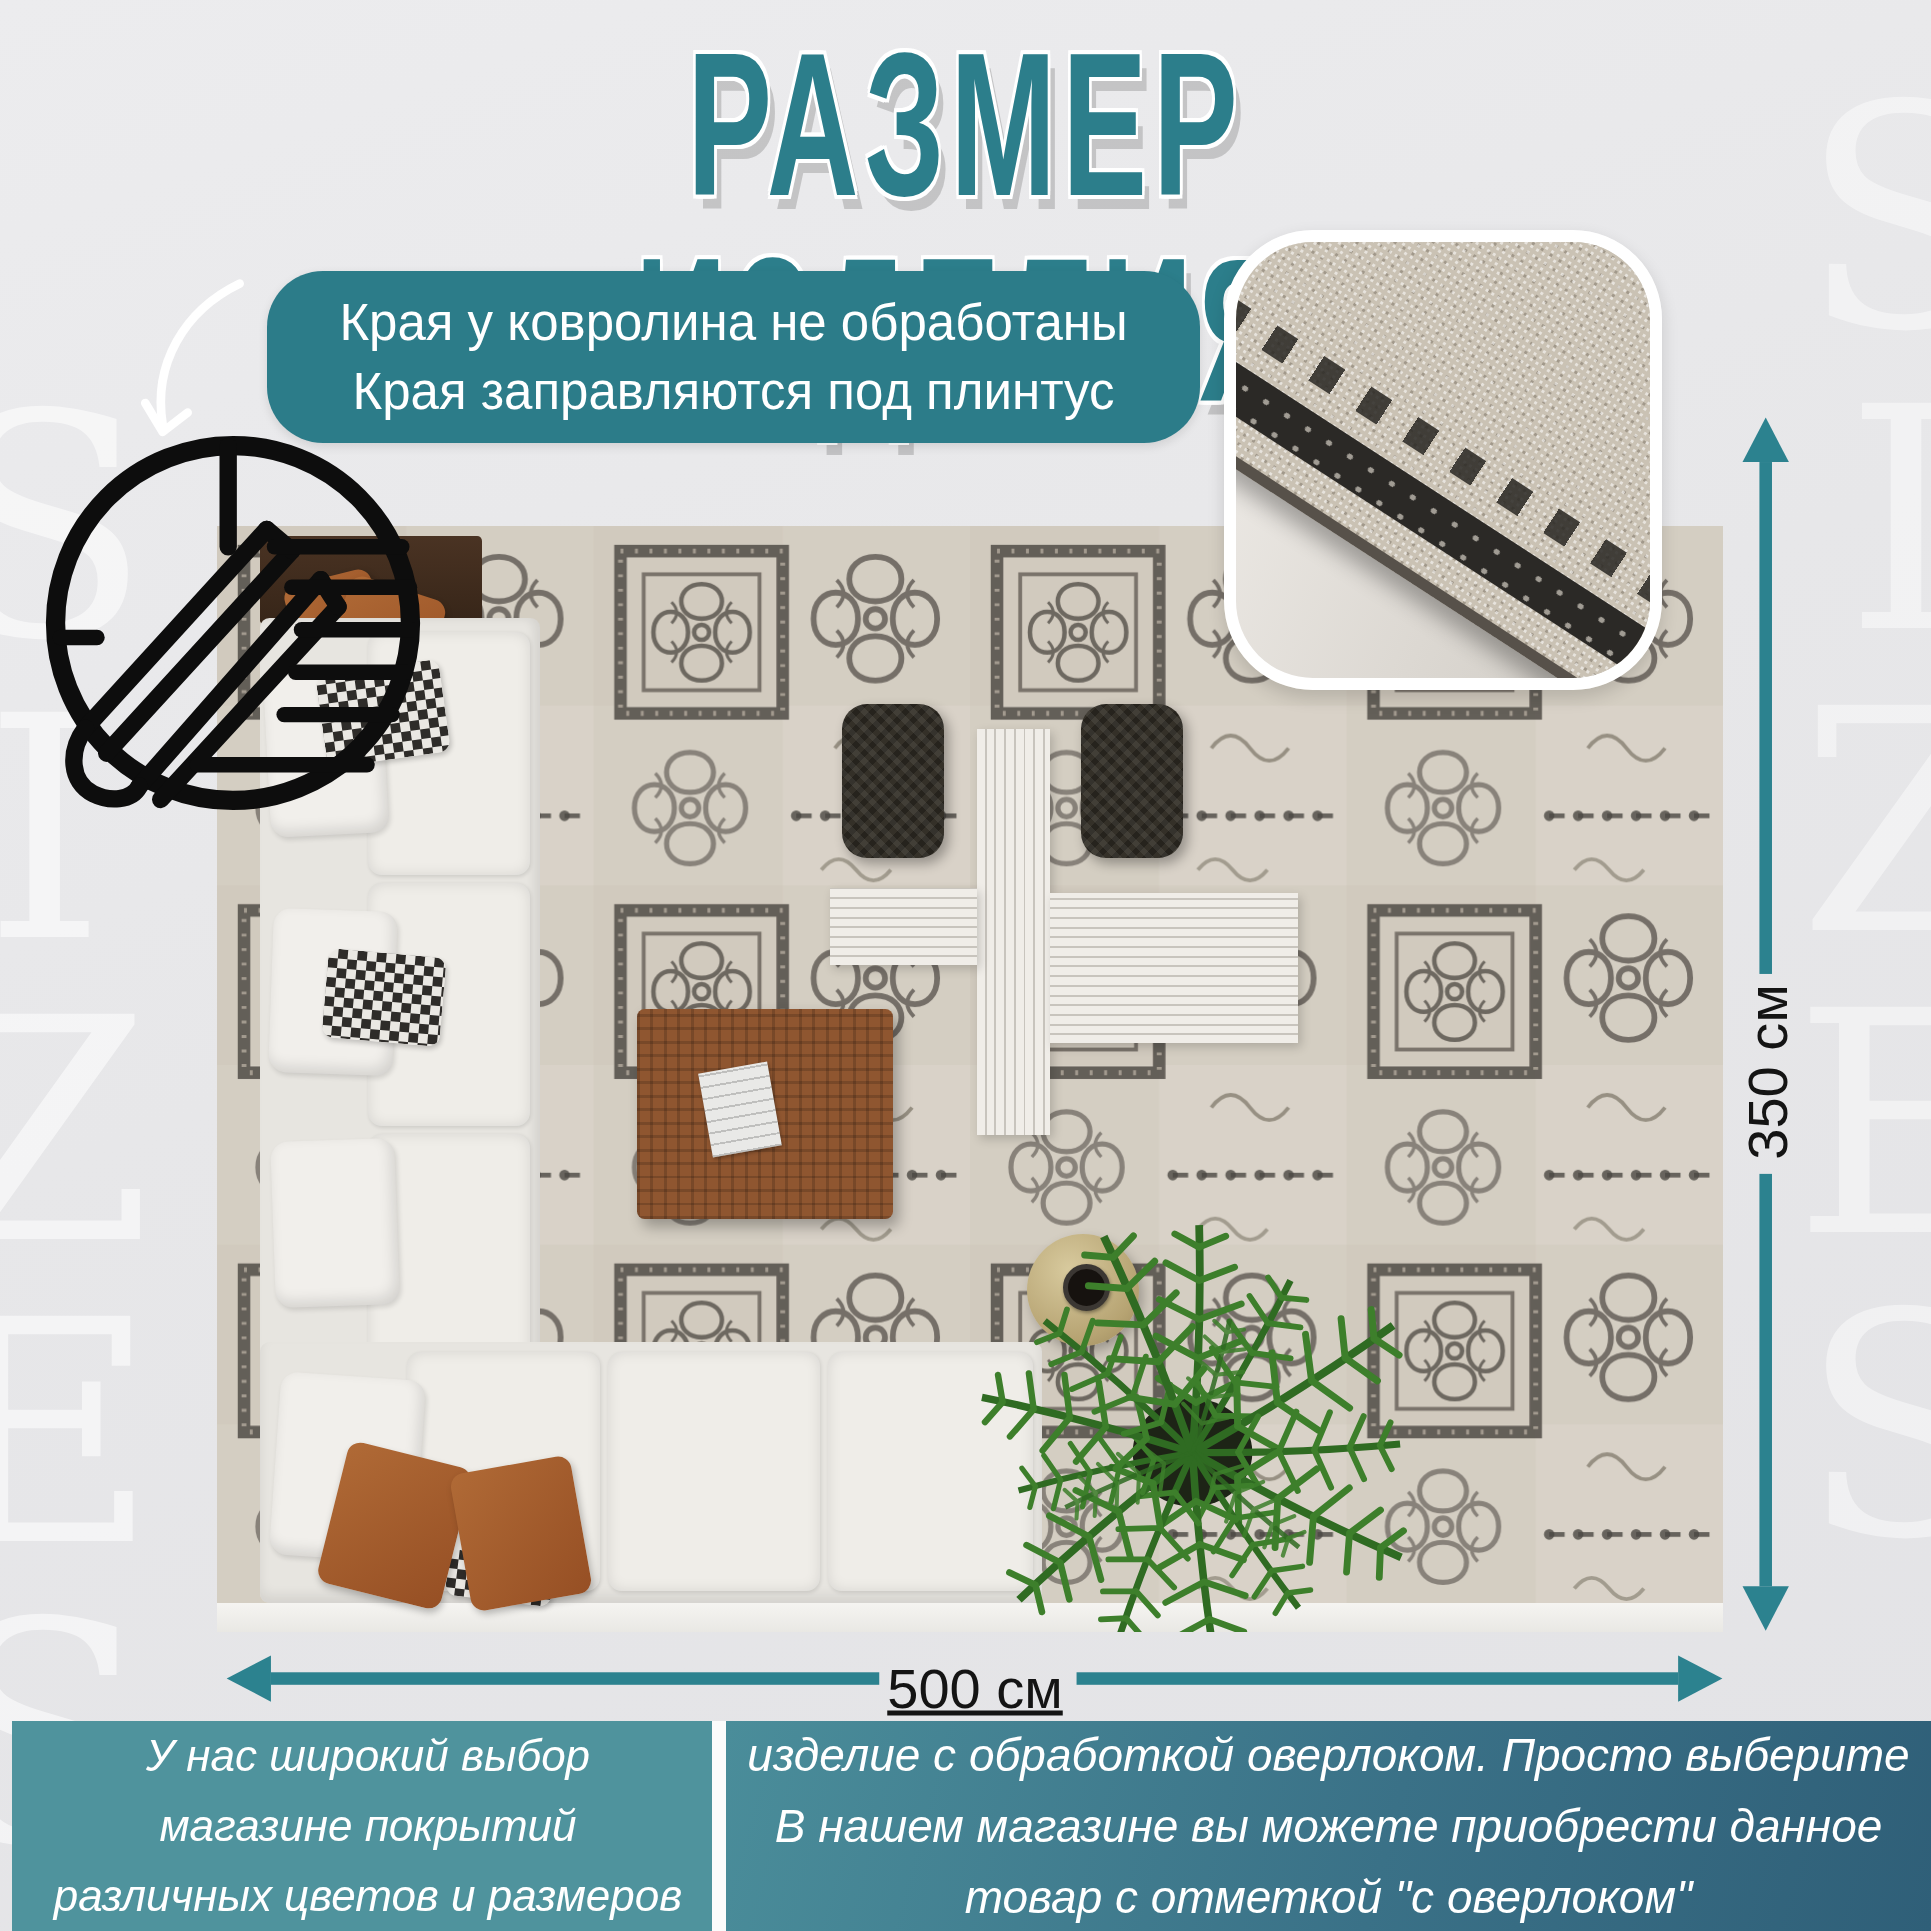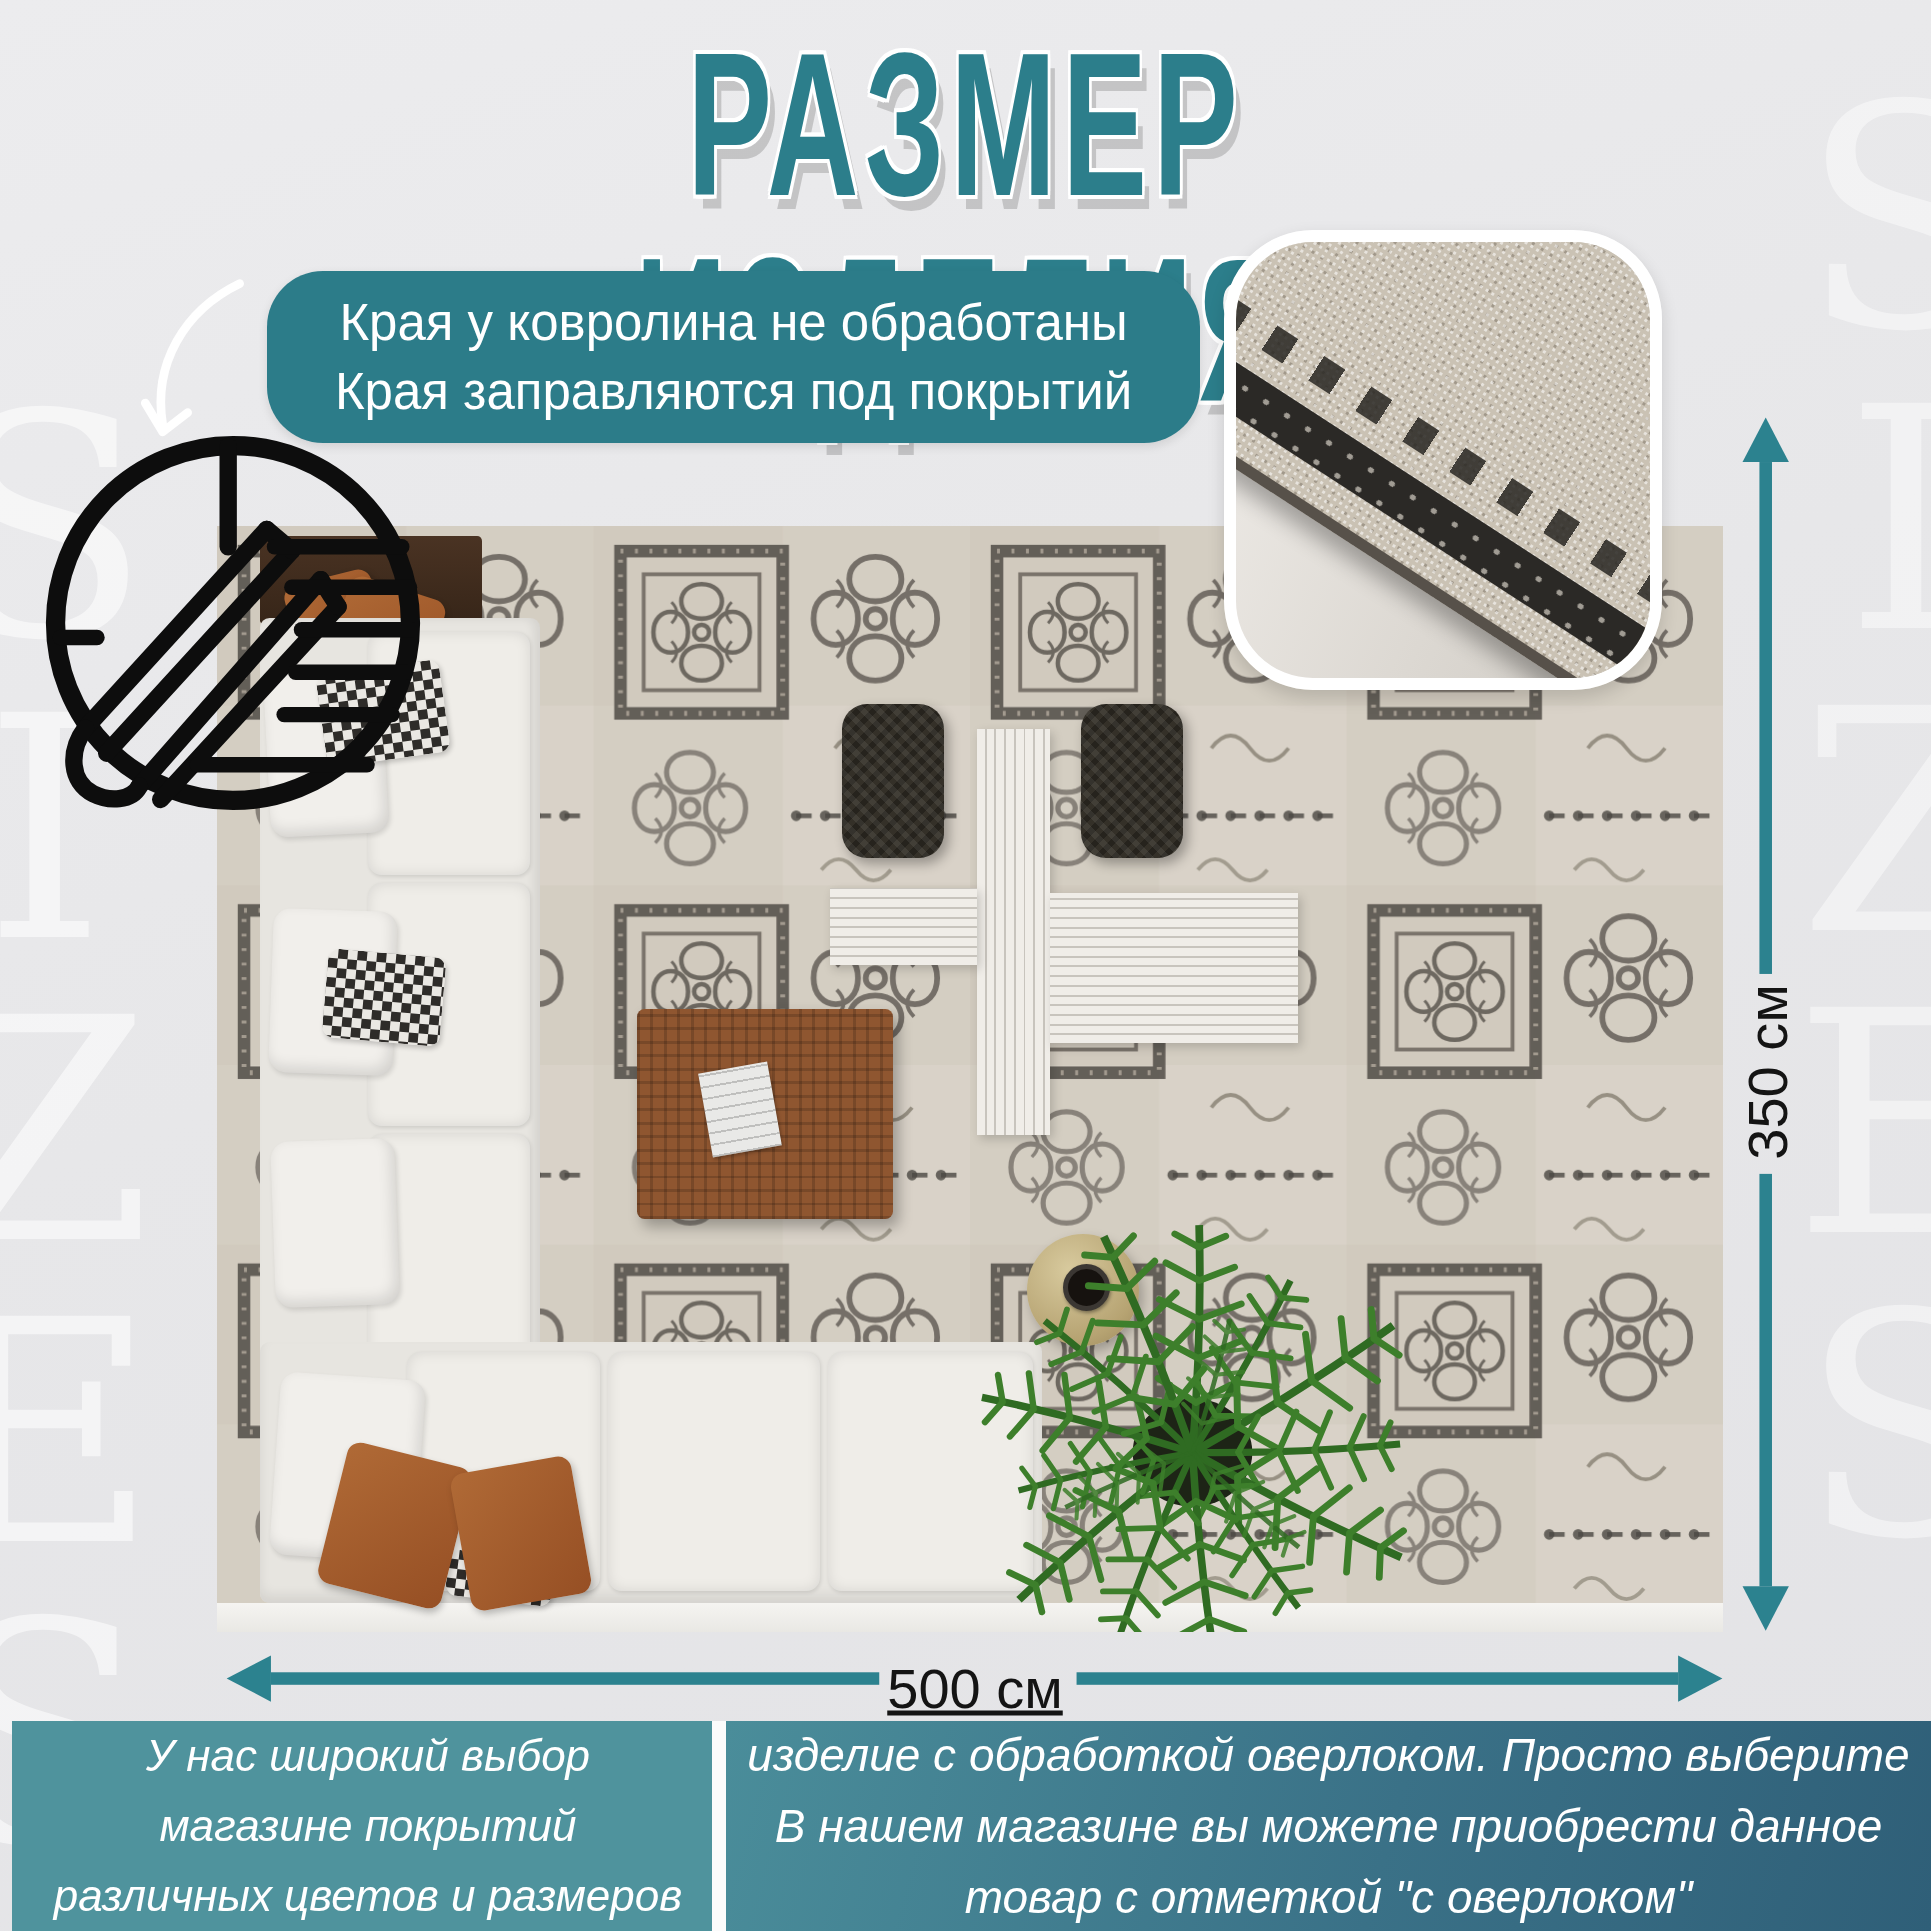--- a/index.html
+++ b/index.html
@@ -124,21 +124,21 @@
 
   <div class="wm left">SIZES</div>
   <div class="wm right">SIZES</div>
 
   <div class="abs title">
     <span>РАЗМЕР ИЗДЕЛИЯ</span>
   </div>
 
   <div class="abs bubble">
     <div>Края у ковролина не обработаны</div>
-    <div>Края заправляются под покрытий</div>
+    <div>Края заправляются под плинтус</div>
   </div>
 
   <svg class="abs curve-arrow" width="135" height="183" viewBox="0 0 140 190">
     <path d="M120,12 C62,40 30,96 40,158" stroke="#ffffff" stroke-width="9" fill="none" stroke-linecap="round"></path>
     <path d="M40,166 L22,136 M40,166 L66,146" stroke="#ffffff" stroke-width="9" fill="none" stroke-linecap="round"></path>
   </svg>
 
   <svg class="abs plinth" width="380" height="380" viewBox="0 0 394 394">
     <g stroke="#0d0d0d" fill="none" stroke-linecap="round">
       <circle cx="197" cy="197" r="184" stroke-width="20"></circle>

